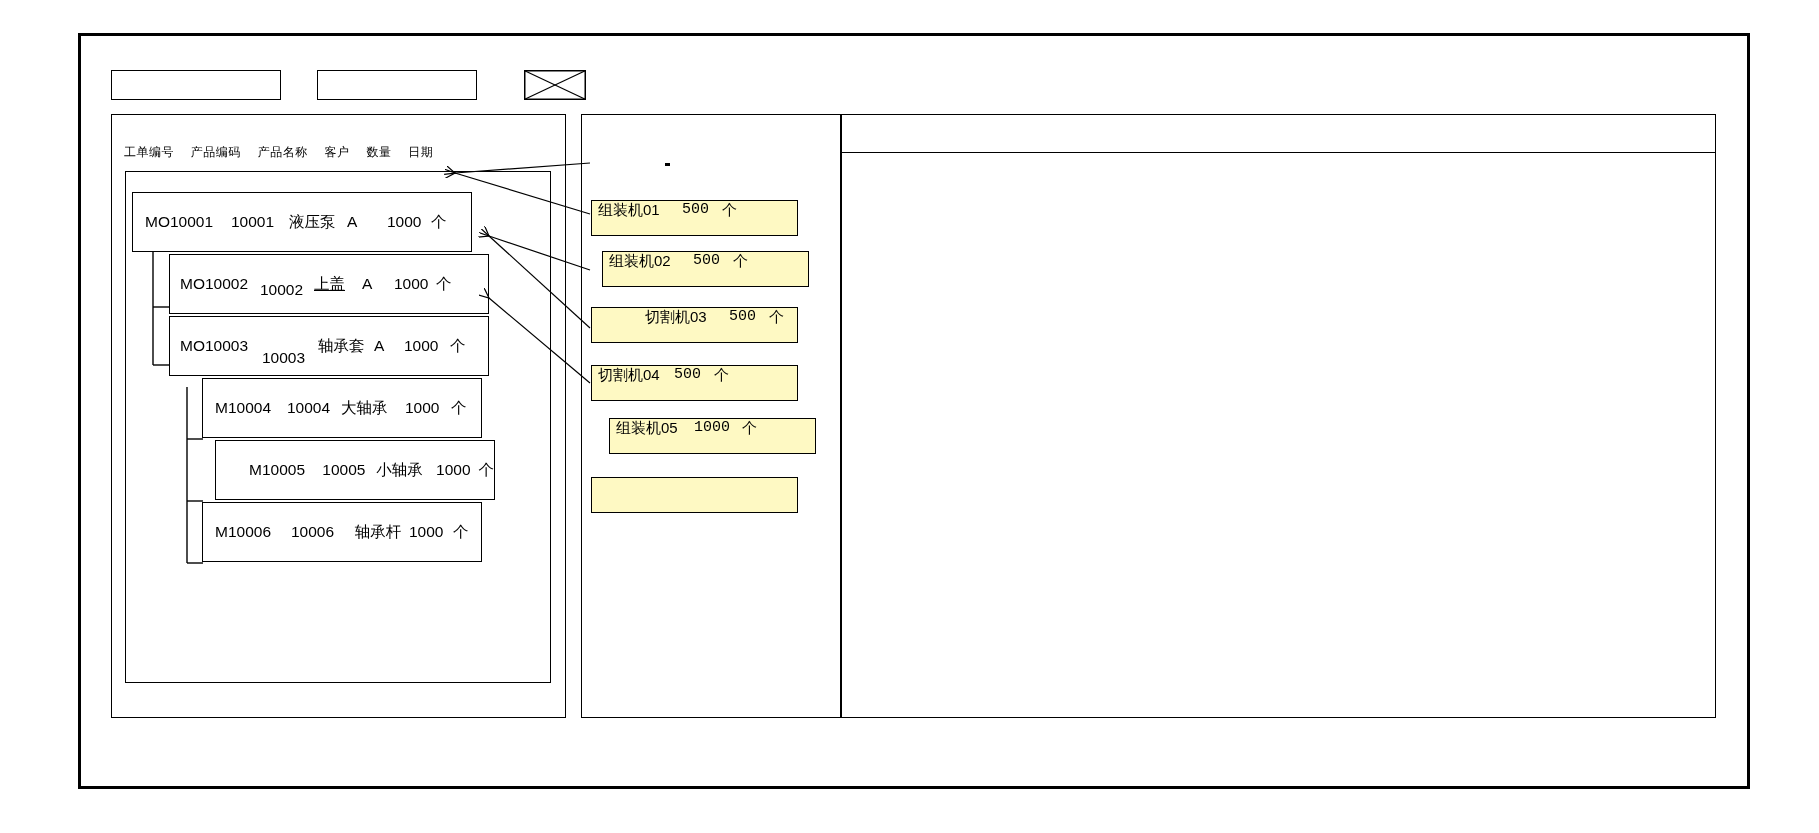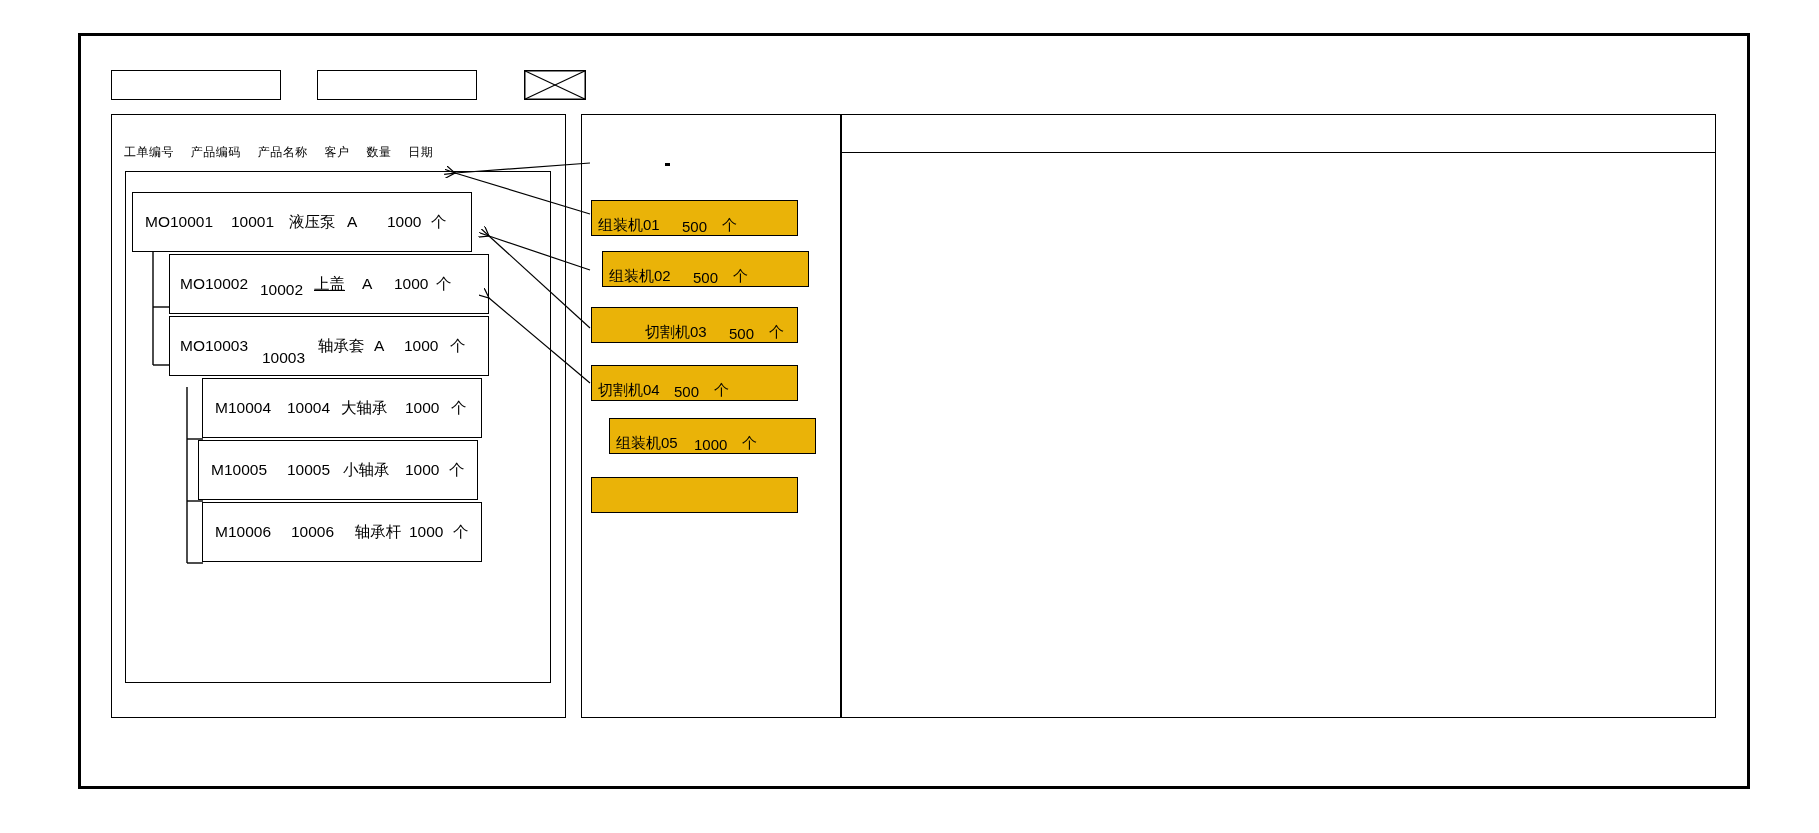--- a/index.html
+++ b/index.html
@@ -114,29 +114,29 @@
     height: 3px;
     background: #000000;
   }
   .machine-row {
     position: absolute;
     left: 9px;
     width: 207px;
     height: 36px;
     border: 1.5px solid #000000;
     box-sizing: border-box;
-    background: #eab308;
+    background: #fef9c3;
     display: flex;
-    align-items: flex-end;
+    align-items: flex-start;
     font-size: 15px;
     white-space: nowrap;
     padding-left: 6px;
   }
   .machine-row .m-name { display: inline-block; }
-  .machine-row .m-qty  { display: inline-block; }
+  .machine-row .m-qty  { display: inline-block; font-family: Liberation Mono, monospace; }
   .machine-row .m-unit { display: inline-block; }
 
   
   #right-panel-header-rule {
     position: absolute;
     left: 0;
     top: 37px;
     width: 100%;
     height: 0;
     border-top: 1.5px solid #000000;
@@ -222,21 +222,21 @@
       </div>
 
       <div class="tree-row" style="left:76px; top:206px; width:280px;">
         <span class="cell" style="width:72px;padding-left:12px;">M10004</span>
         <span class="cell" style="width:54px;">10004</span>
         <span class="cell" style="width:64px;">大轴承</span>
         <span class="cell" style="width:46px;">1000</span>
         <span class="cell">个</span>
       </div>
 
-      <div class="tree-row" style="left:72px; top:268px; width:280px;">
+      <div class="tree-row" style="left:89px; top:268px; width:280px;padding-left:21px;">
         <span class="cell" style="width:76px;padding-left:12px;">M10005</span>
         <span class="cell" style="width:56px;">10005</span>
         <span class="cell" style="width:62px;">小轴承</span>
         <span class="cell" style="width:44px;">1000</span>
         <span class="cell">个</span>
       </div>
 
       <div class="tree-row" style="left:76px; top:330px; width:280px;">
         <span class="cell" style="width:76px;padding-left:12px;">M10006</span>
         <span class="cell" style="width:56px;">10006</span>

